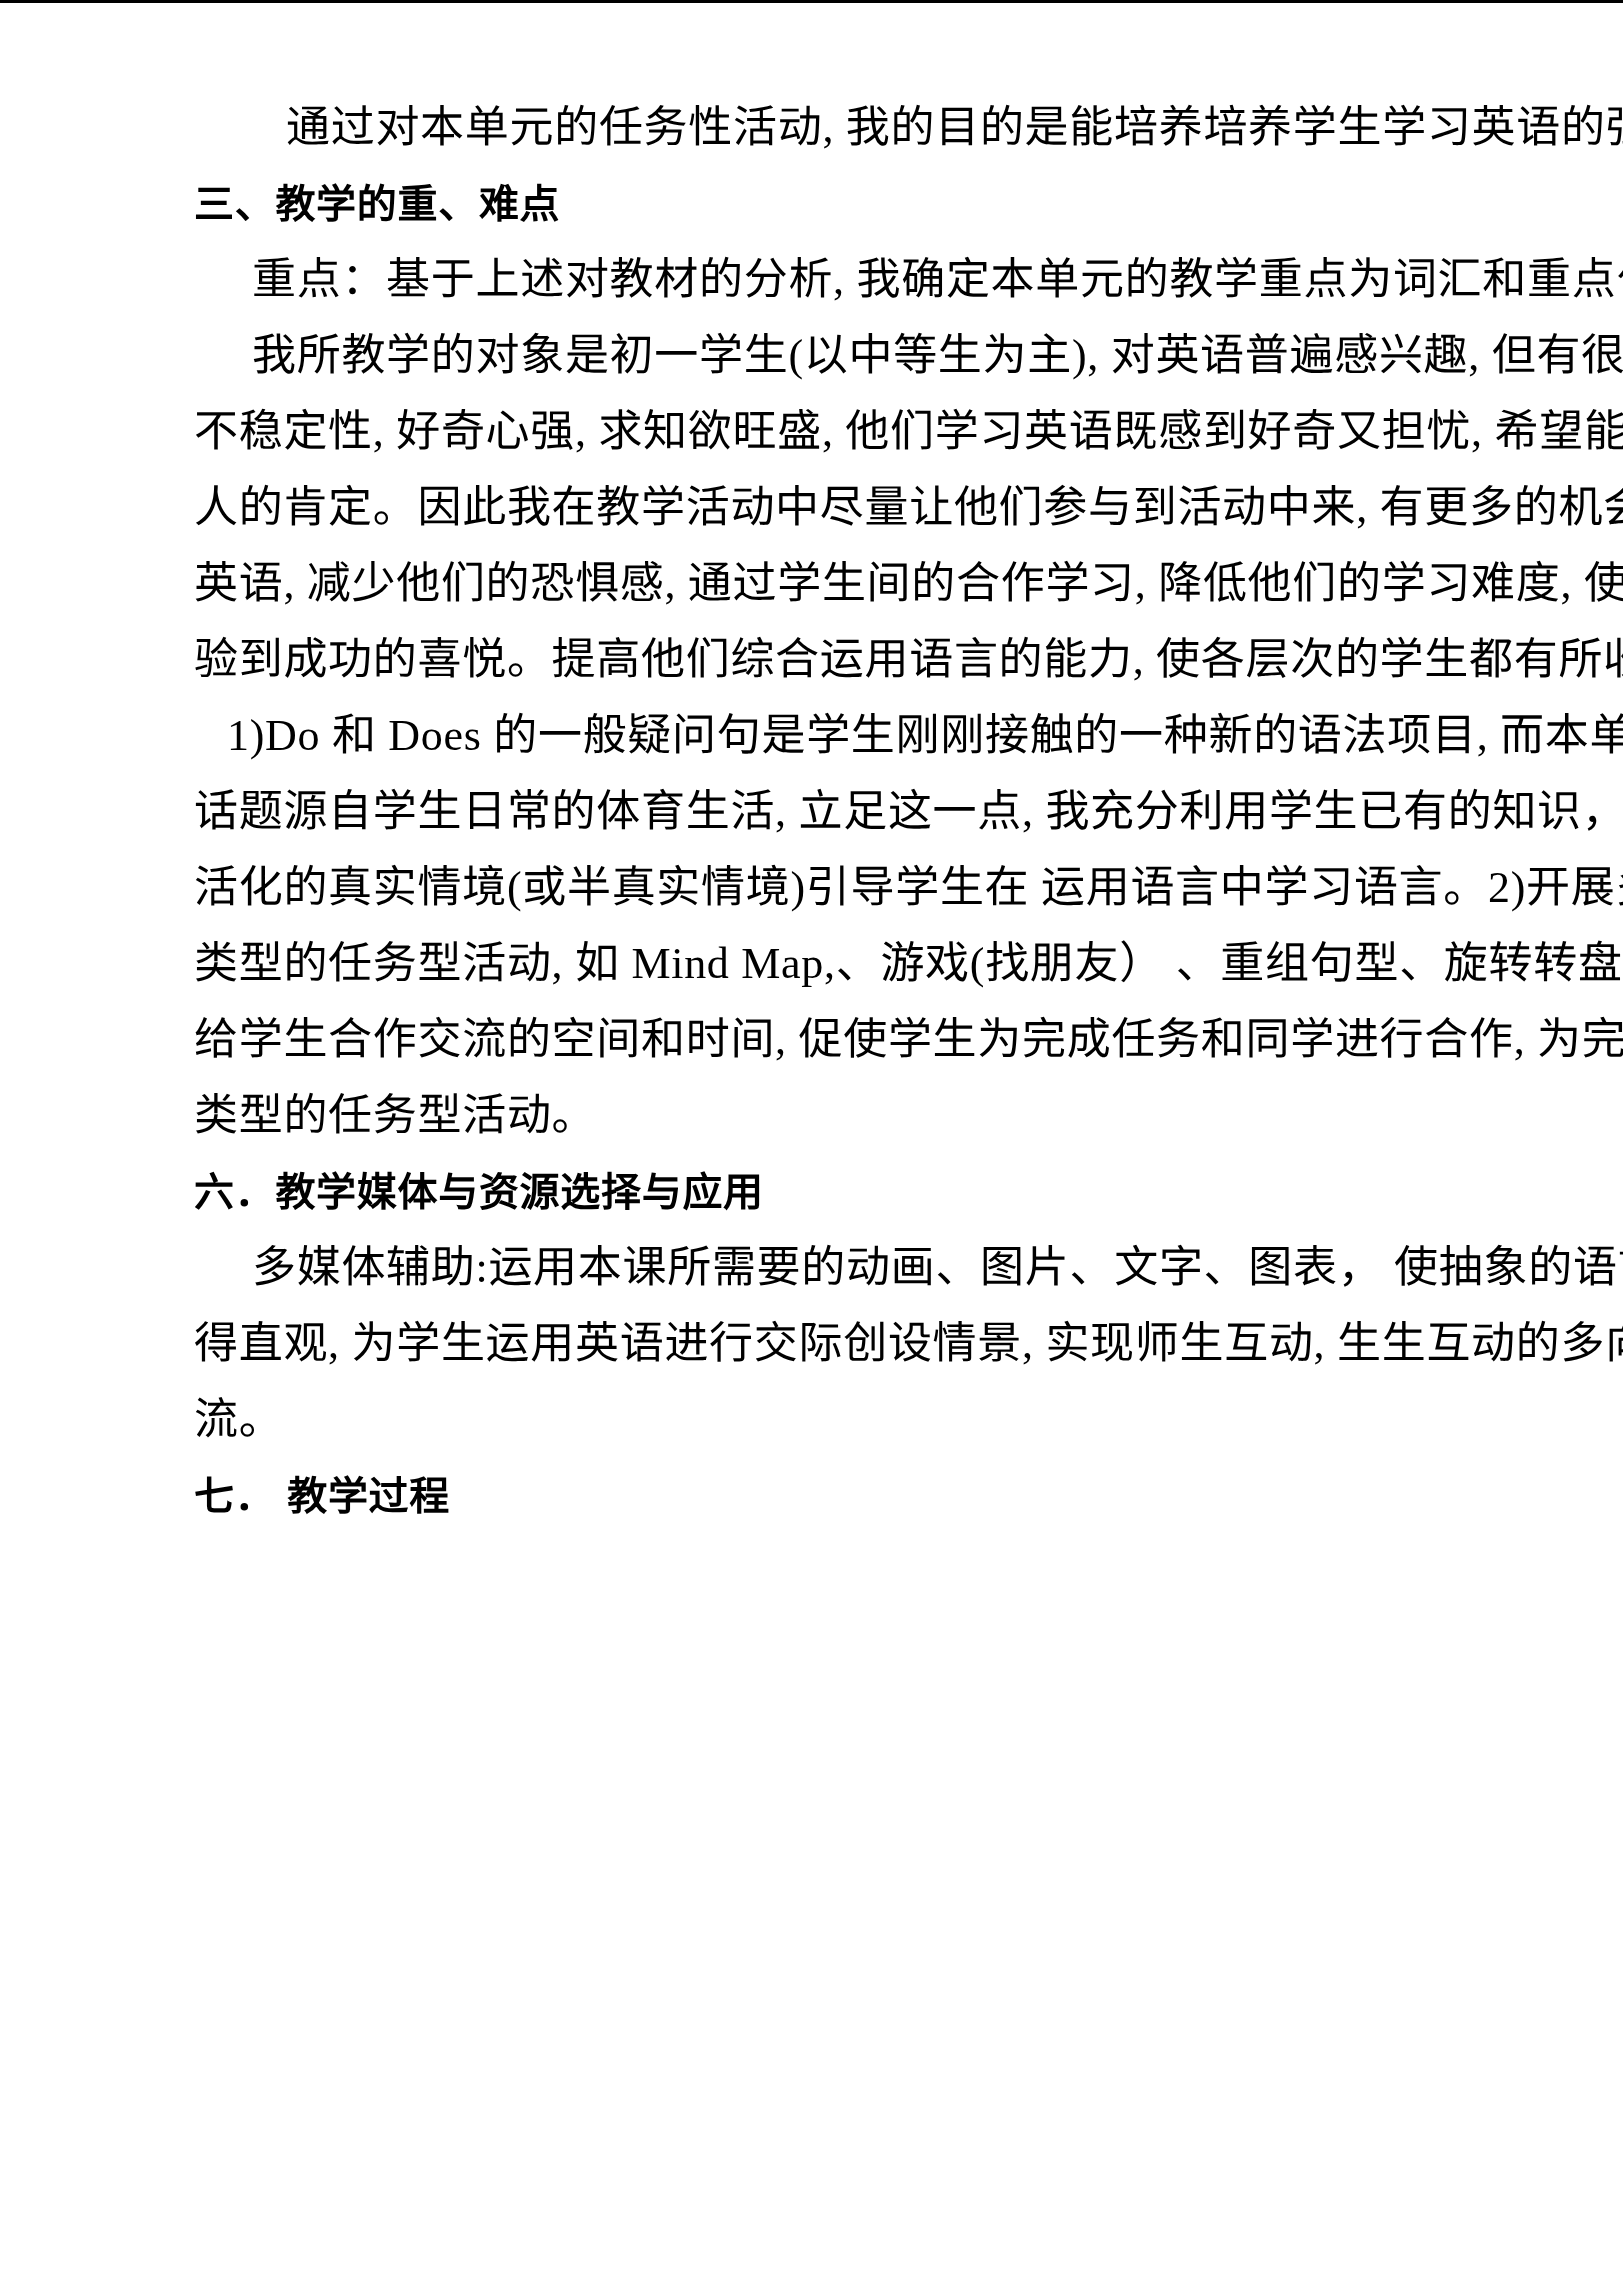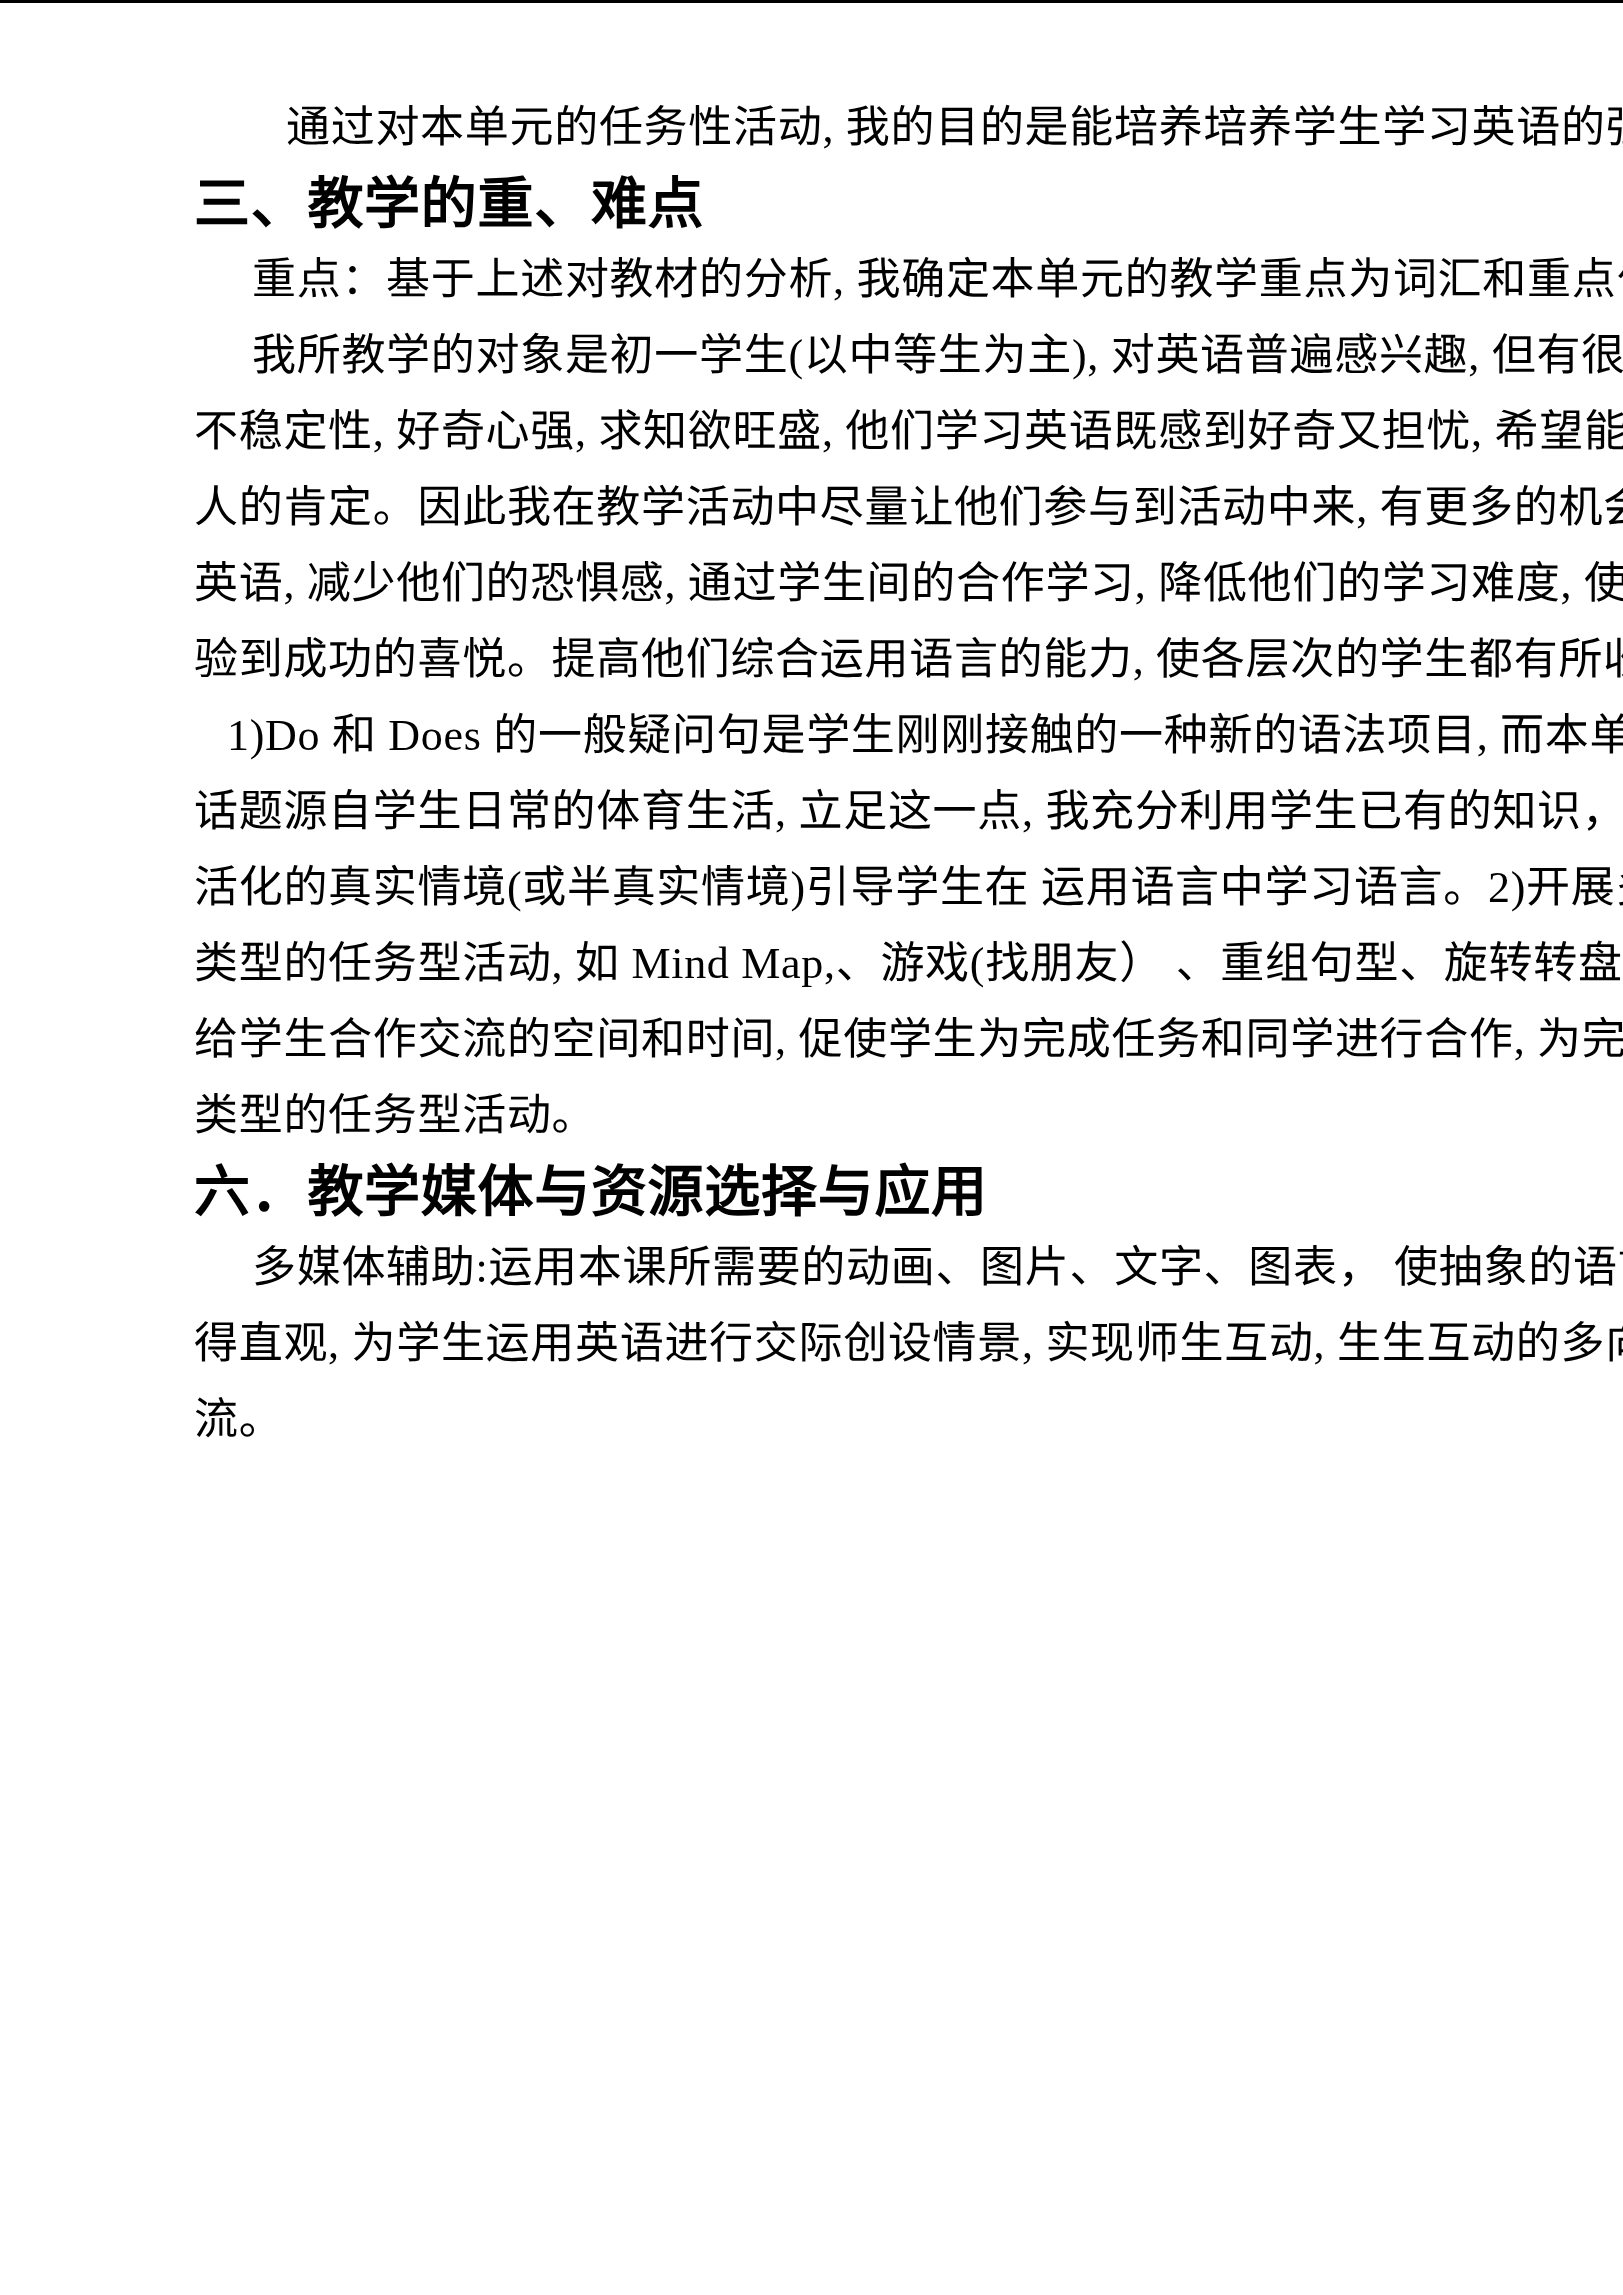--- a/index.html
+++ b/index.html
@@ -34,21 +34,21 @@
     line-height: 76px;
     white-space: nowrap;
     text-align: left;
   }
   .line.body {
     font-size: 44px;
     font-family: "Liberation Serif", "DejaVu Serif", serif;
     letter-spacing: 0.7px;
   }
   .line.heading {
-    font-size: 56px;
+    font-size: 40px;
     font-weight: bold;
     font-family: "Liberation Sans", "DejaVu Sans", sans-serif;
     letter-spacing: 0.7px;
   }
   .ind0 { padding-left: 0; }
   .ind1 { padding-left: 33px; }
   .ind2 { padding-left: 58px; }
   .ind3 { padding-left: 92px; }
 </style>
 </head>
@@ -68,14 +68,15 @@
     <div class="line body ind1">1)Do 和 Does 的一般疑问句是学生刚刚接触的一种新的语法项目, 而本单元的</div>
     <div class="line body ind0">话题源自学生日常的体育生活, 立足这一点, 我充分利用学生已有的知识， 创设生</div>
     <div class="line body ind0">活化的真实情境(或半真实情境)引导学生在 运用语言中学习语言。2)开展多种</div>
     <div class="line body ind0">类型的任务型活动, 如 Mind Map,、游戏(找朋友） 、重组句型、旋转转盘等提供</div>
     <div class="line body ind0">给学生合作交流的空间和时间, 促使学生为完成任务和同学进行合作, 为完成任务</div>
     <div class="line body ind0">类型的任务型活动。</div>
     <div class="line heading ind0">六．教学媒体与资源选择与应用</div>
     <div class="line body ind2">多媒体辅助:运用本课所需要的动画、图片、文字、图表， 使抽象的语言变</div>
     <div class="line body ind0">得直观, 为学生运用英语进行交际创设情景, 实现师生互动, 生生互动的多向交</div>
     <div class="line body ind0">流。</div>
+    <div class="line heading ind0">七．  教学过程</div>
   </div>
 
 
 </body></html>

